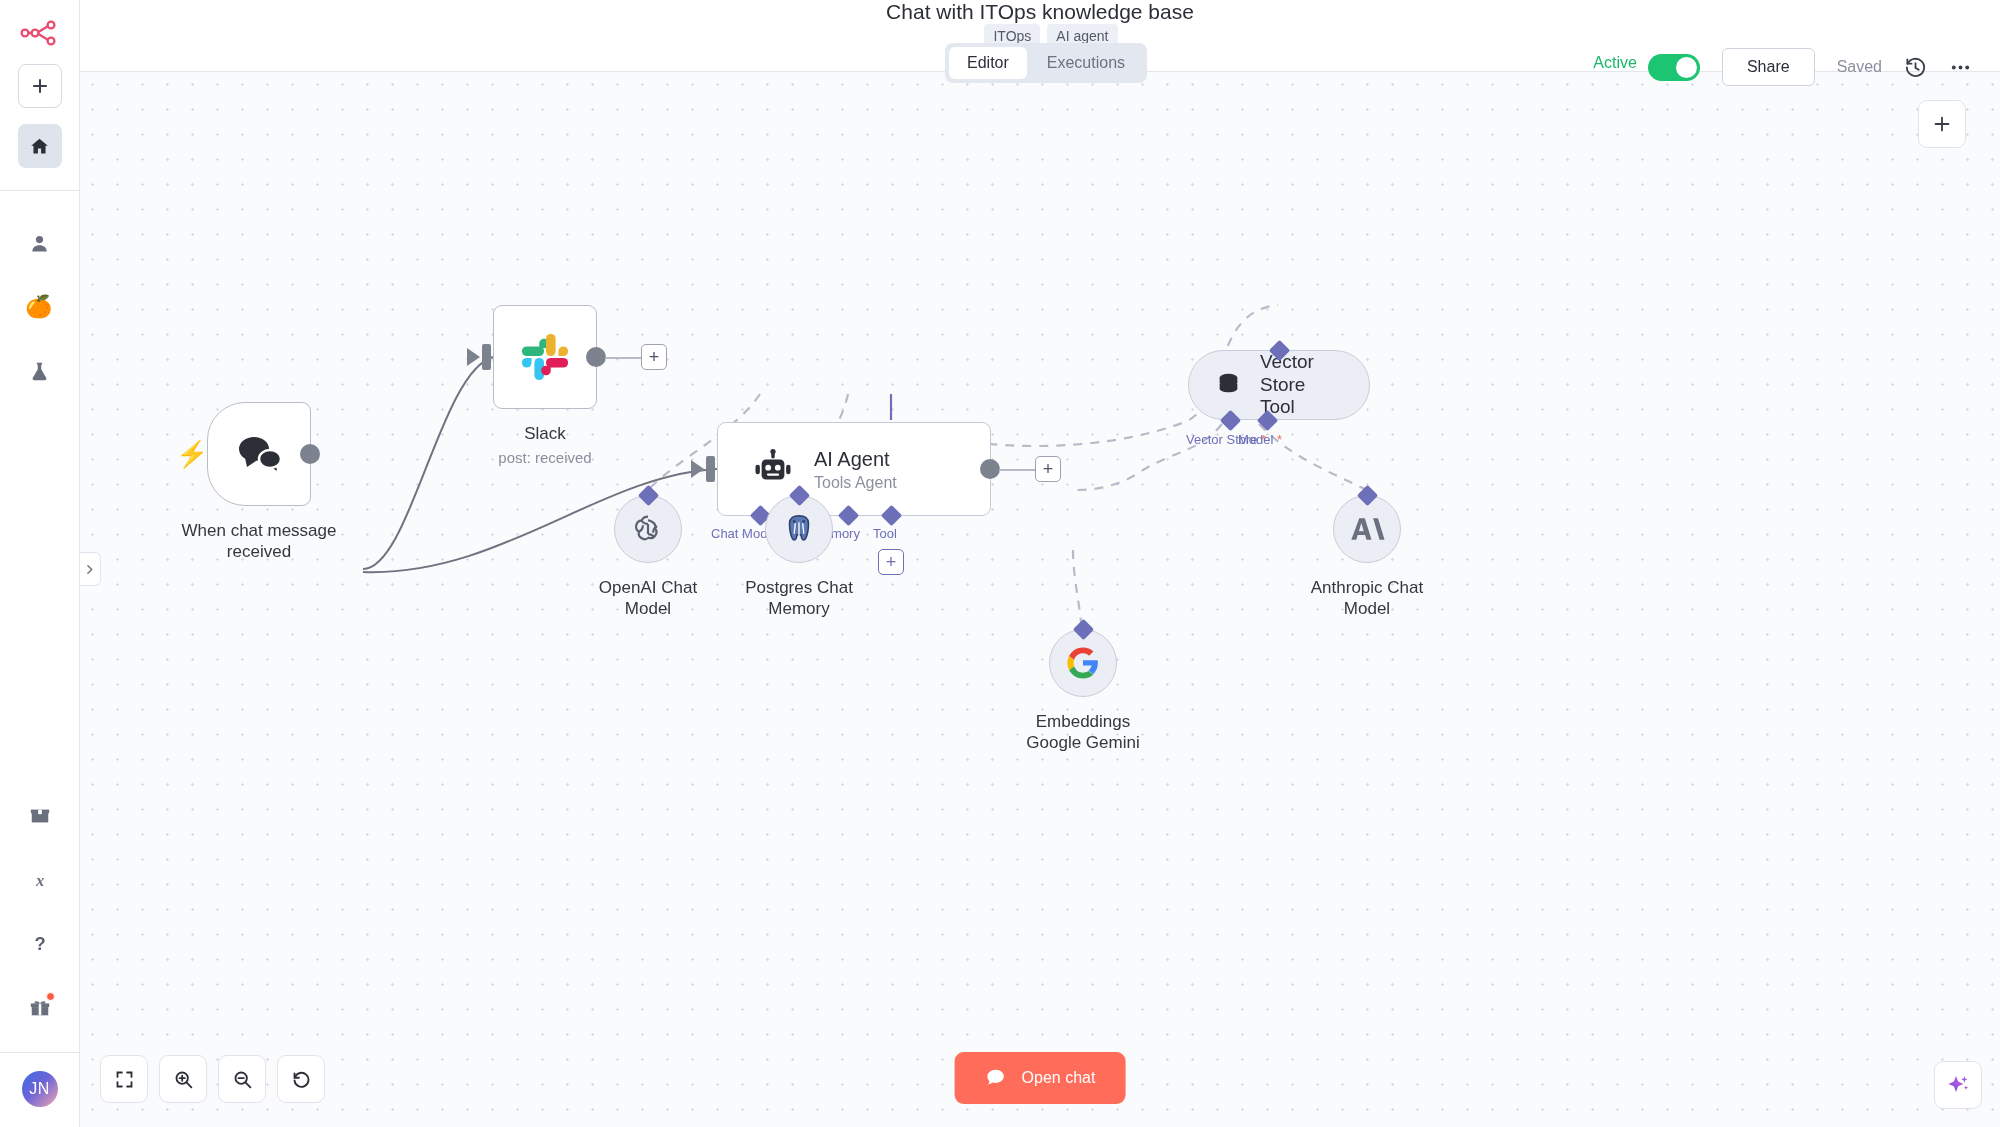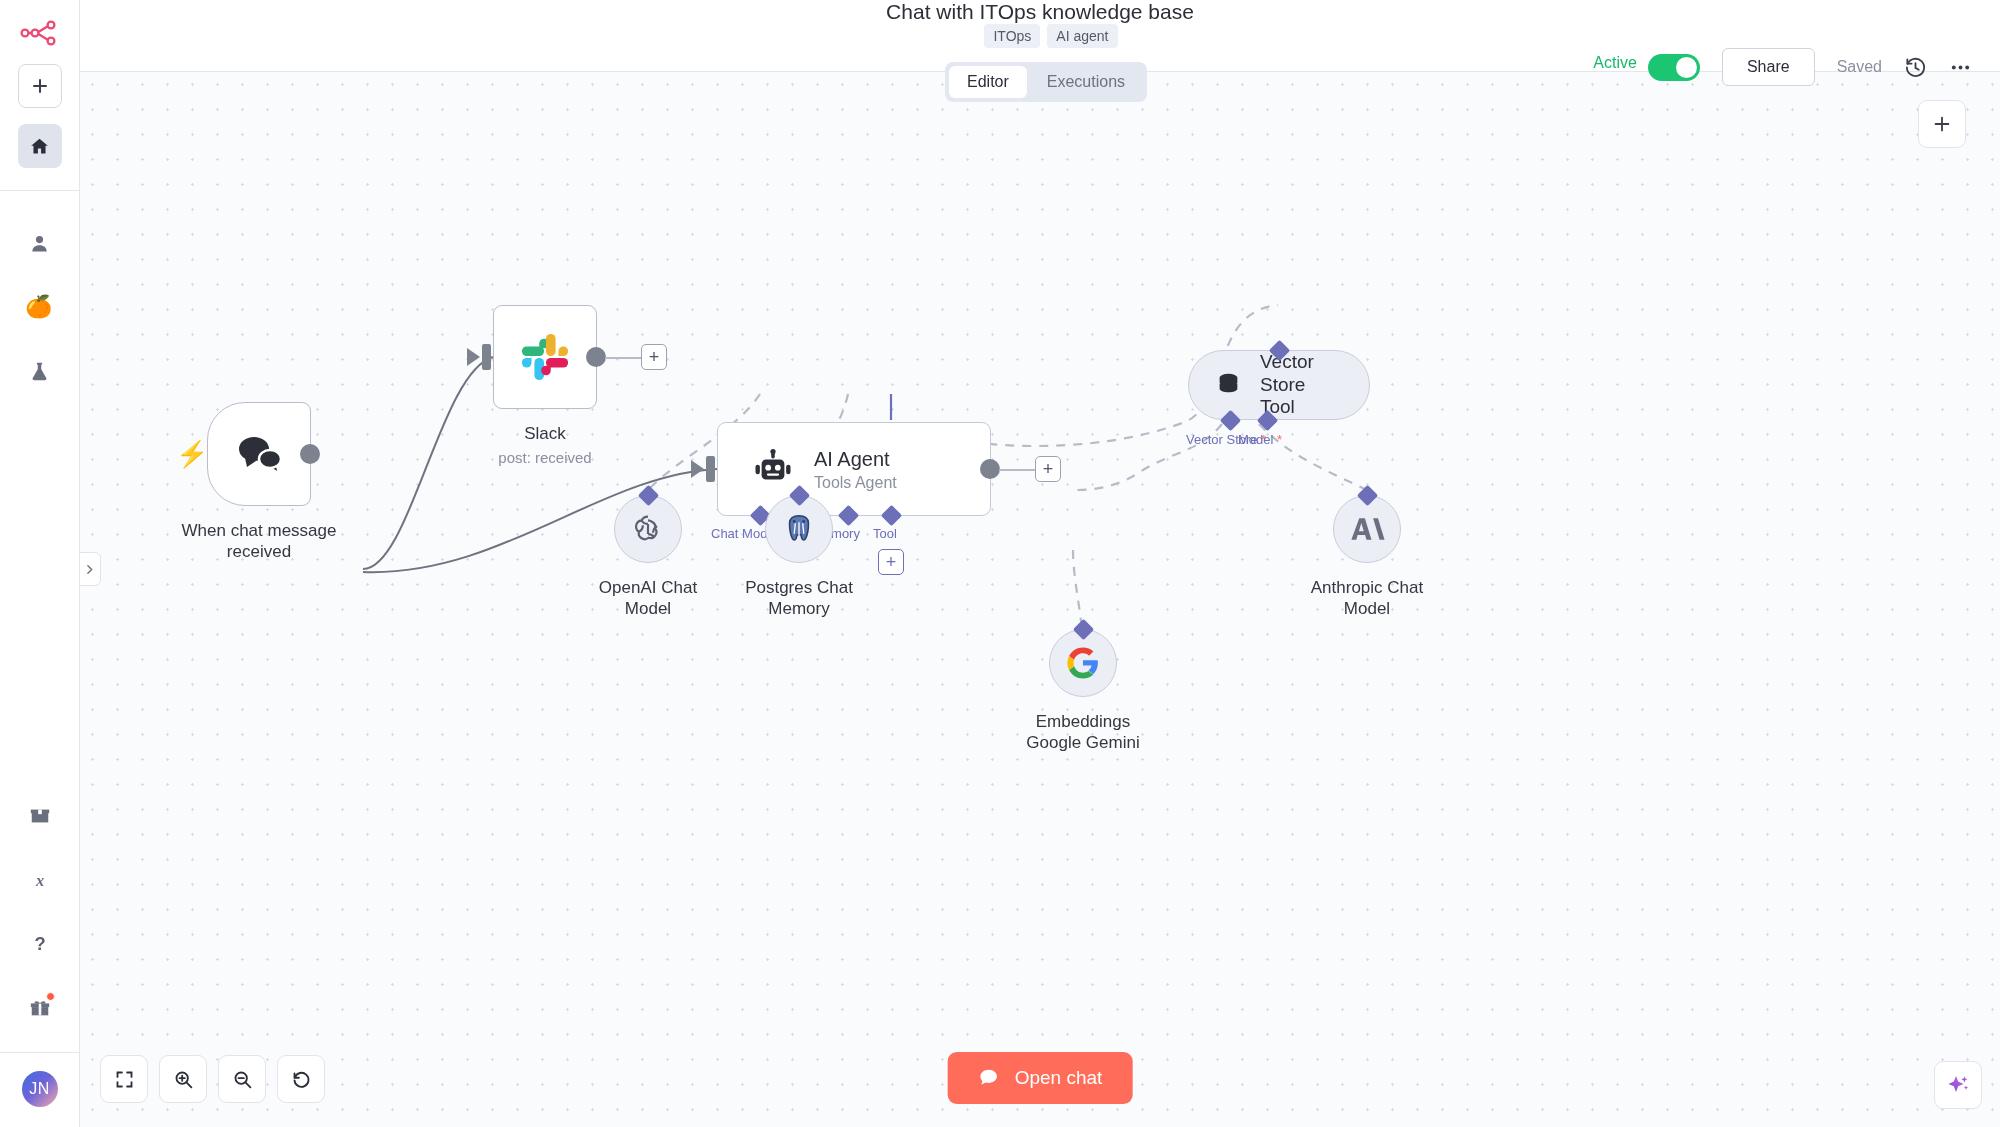--- a/index.html
+++ b/index.html
@@ -65,21 +65,21 @@
   .share-btn {
     border: 1px solid #cfd3de; border-radius: 6px; background: #fff;
     font-size: 16px; color: #2c2f38; padding: 9px 24px; cursor: pointer;
     font-family: "Liberation Sans", sans-serif;
   }
   .saved-txt { color: #8b90a0; font-size: 16px; }
   .hdr-icon { color: #3b3f4c; cursor: pointer; display: flex; align-items: center; }
 
   
   #tabs {
-    position: absolute; left: 945px; top: 62px; z-index: 35;
+    position: absolute; left: 945px; top: 43px; z-index: 35;
     background: #e3e7ef; border-radius: 8px; padding: 4px;
     display: flex; gap: 2px;
   }
   .tab {
     font-size: 16px; padding: 7px 18px; border-radius: 6px;
     color: #6c7280; cursor: pointer;
   }
   .tab.sel { background: #fff; color: #2c2f38; }
 
   
@@ -106,21 +106,21 @@
     color: #3b3f4c; cursor: pointer;
   }
   #add-node-btn { position: absolute; right: 34px; top: 28px; z-index: 16; }
   #ai-btn { position: absolute; right: 18px; bottom: 18px; z-index: 16; }
 
   #zoom-tools { position: absolute; left: 20px; bottom: 24px; display: flex; gap: 11px; z-index: 16; }
 
   #open-chat {
     position: absolute; left: 50%; transform: translateX(-50%); bottom: 23px;
     background: #ff6d5a; color: #fff; border: none; border-radius: 9px;
-    font-size: 19px; padding: 15px 30px; display: flex; align-items: center;
+    font-size: 16px; padding: 15px 30px; display: flex; align-items: center;
     gap: 15px; cursor: pointer; z-index: 16;
     font-family: "Liberation Sans", sans-serif;
   }
 
   
   .node { position: absolute; z-index: 10; }
 
   .nbox {
     background: #fff; border: 1.4px solid #b9bdc9; border-radius: 9px;
     display: flex; align-items: center; justify-content: center;

